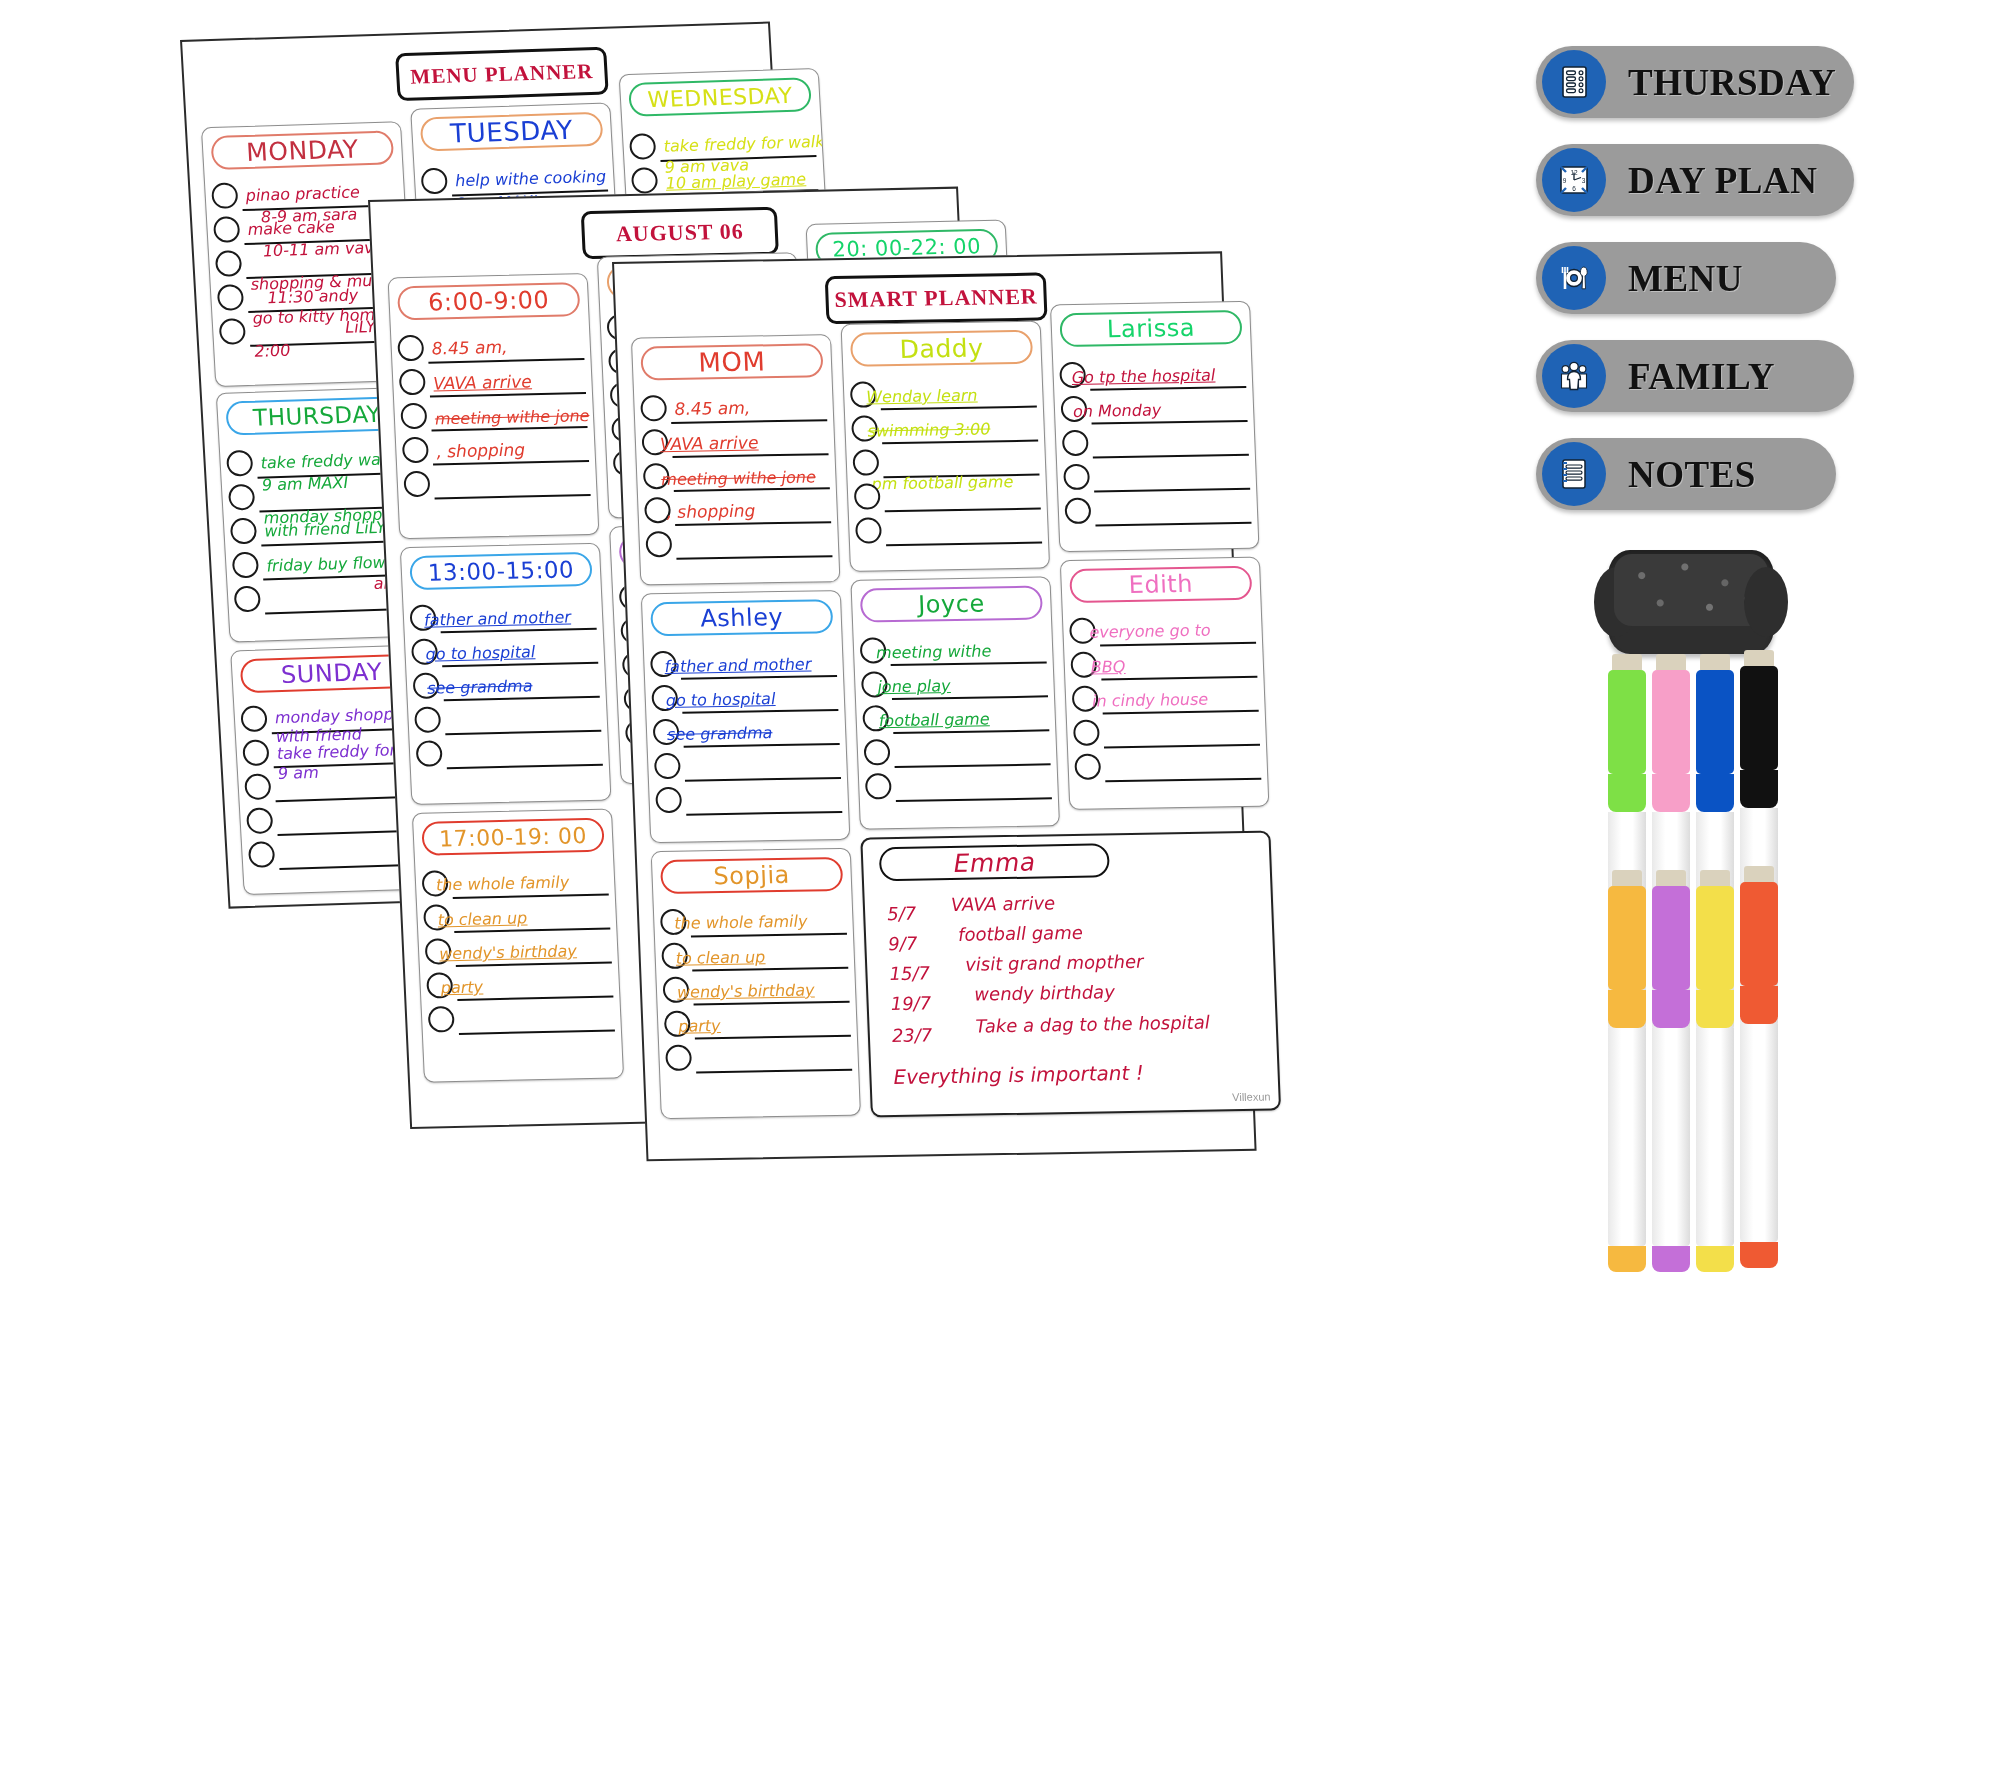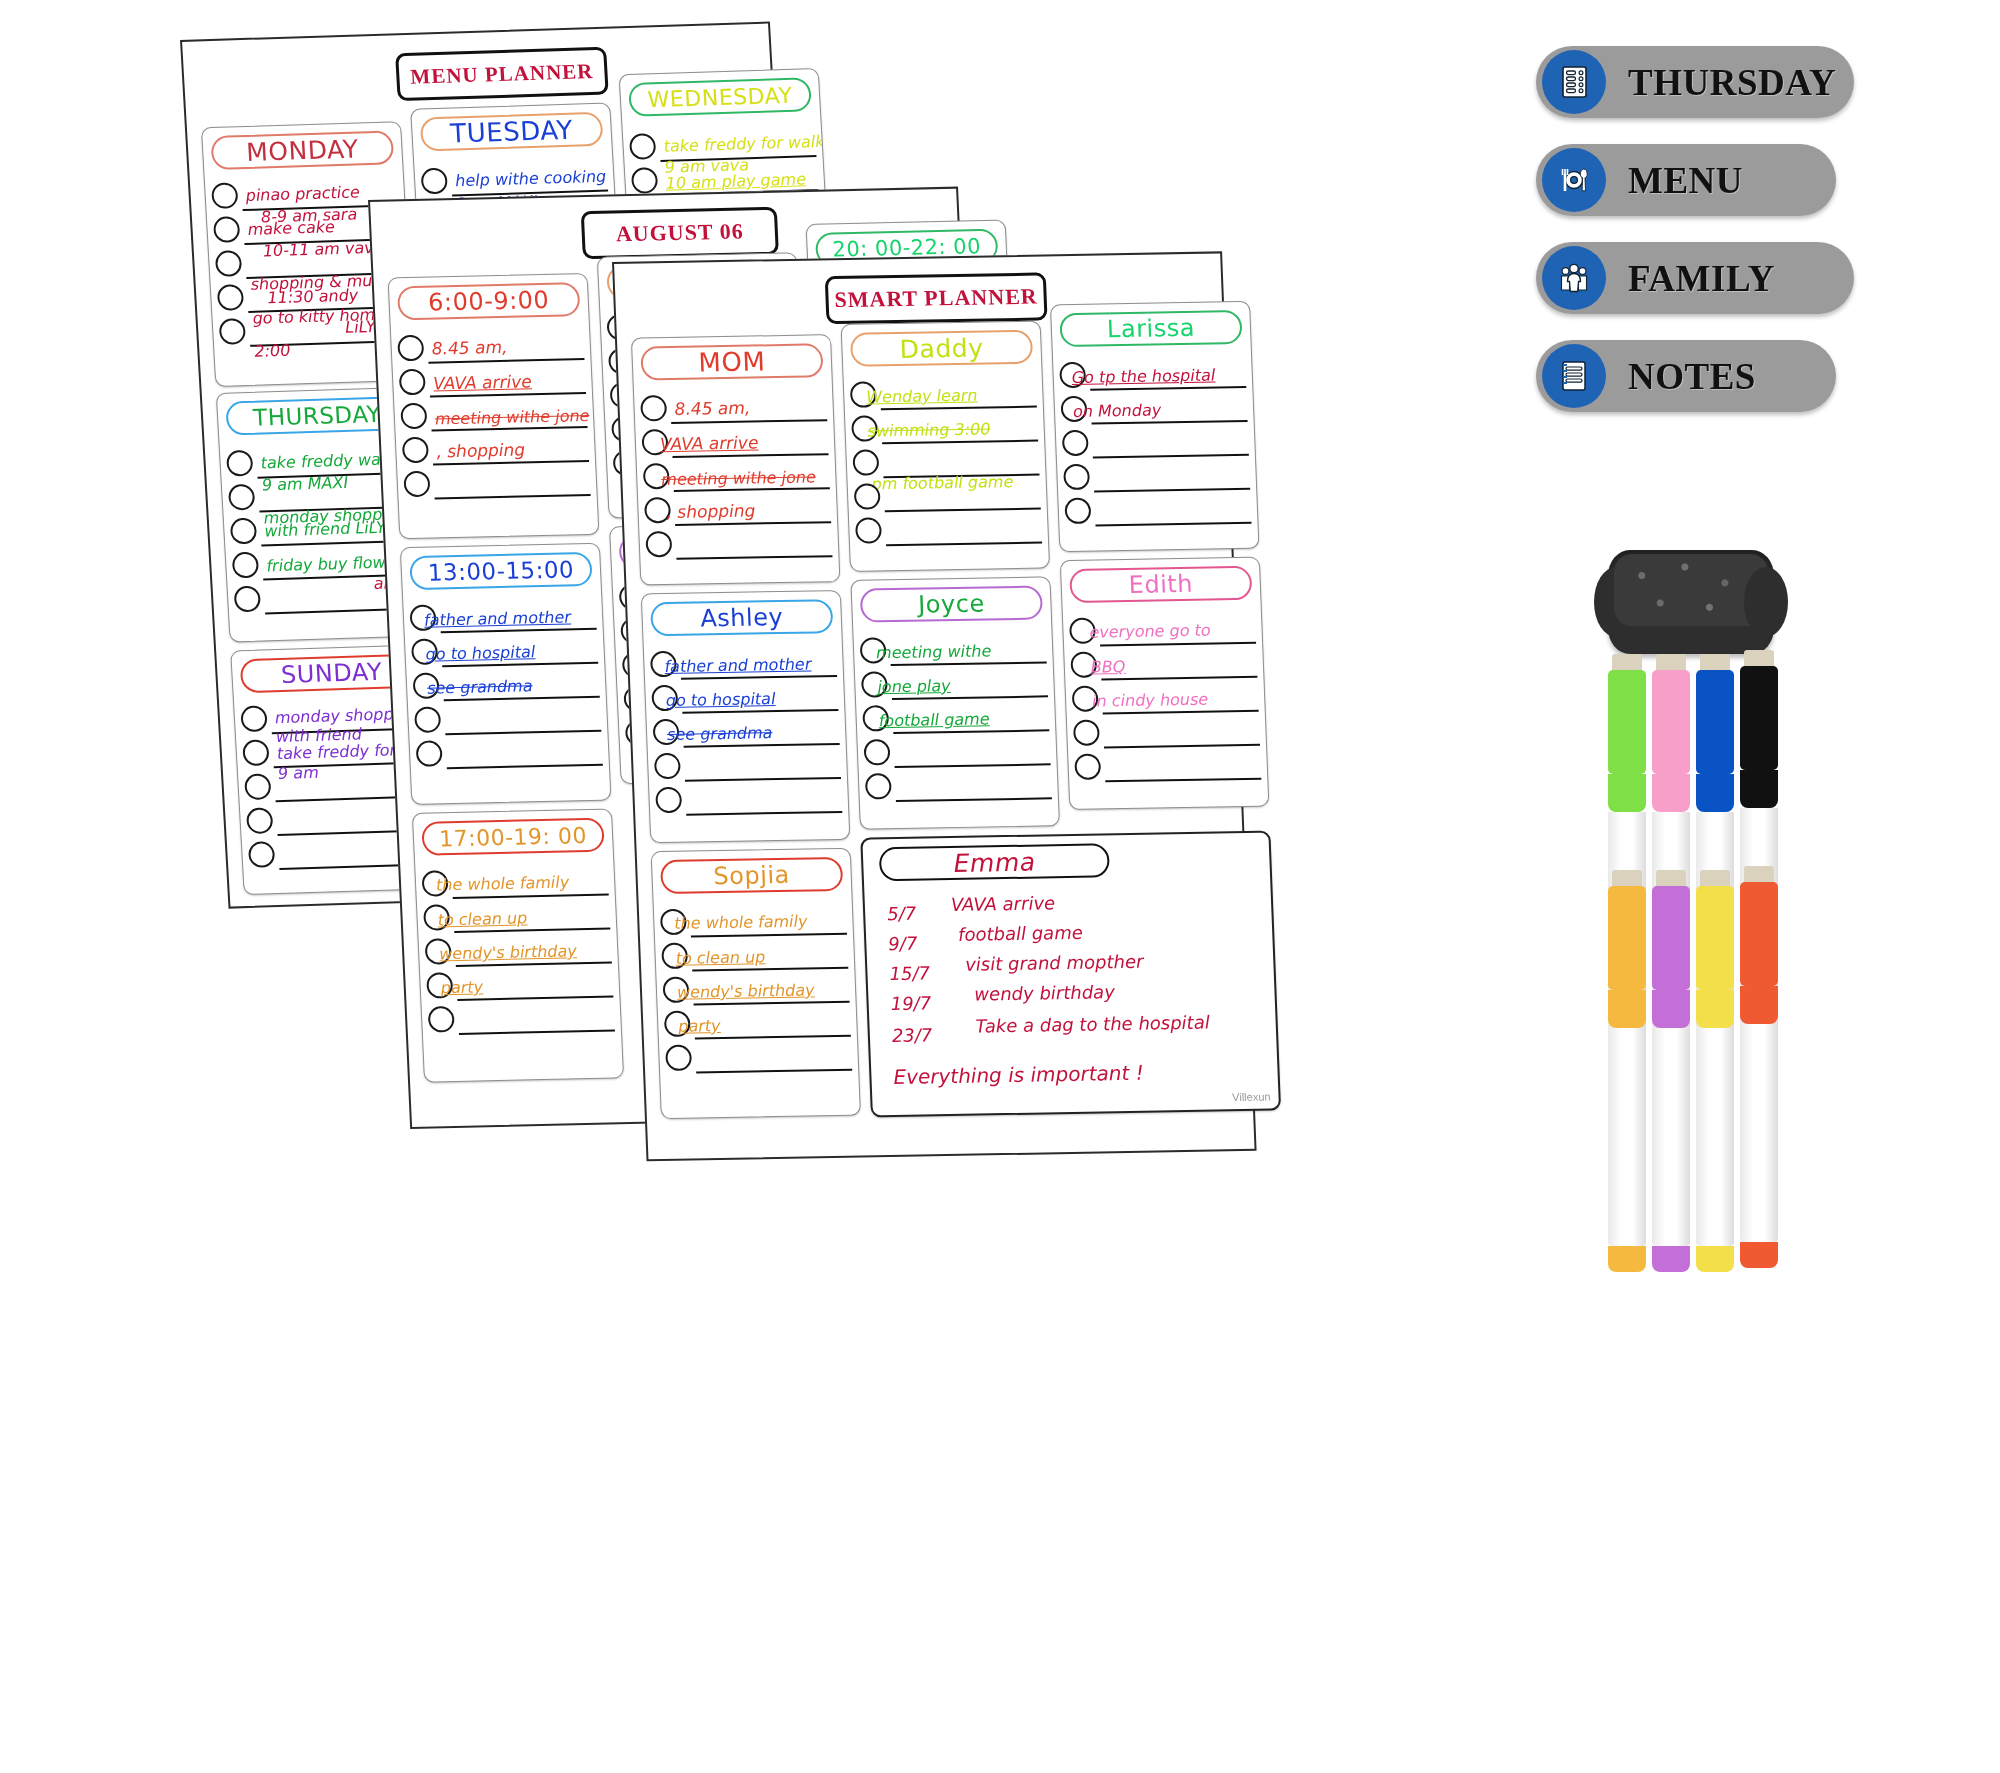--- a/index.html
+++ b/index.html
@@ -837,20 +837,34 @@
           <rect x="12.5" y="27" width="9" height="3.6" rx="1.8" fill="#fff" stroke="#123" stroke-width="1.3"></rect>
           <circle cx="27" cy="10.8" r="1.9" fill="#fff" stroke="#123" stroke-width="1.2"></circle>
           <circle cx="27" cy="16.8" r="1.9" fill="#fff" stroke="#123" stroke-width="1.2"></circle>
           <circle cx="27" cy="22.8" r="1.9" fill="#fff" stroke="#123" stroke-width="1.2"></circle>
           <circle cx="27" cy="28.8" r="1.9" fill="#fff" stroke="#123" stroke-width="1.2"></circle>
         </svg>
       </div>
       <div class="badge-txt">THURSDAY</div>
     </div>
 
+    <div class="badge" style="width:318px;">
+      <div class="badge-ico">
+        <svg width="40" height="40" viewBox="0 0 40 40">
+          <rect x="7" y="7" width="26" height="26" rx="2" fill="#fff" stroke="#123" stroke-width="1.6"></rect>
+          <path d="M7 7 l5 5 M33 7 l-5 5 M7 33 l5 -5 M33 33 l-5 -5" stroke="#1f63b5" stroke-width="2.4"></path>
+          <text x="20" y="14.5" font-size="6.5" text-anchor="middle" fill="#123" font-family="Liberation Sans, sans-serif">12</text>
+          <text x="29.5" y="22.5" font-size="6.5" text-anchor="middle" fill="#123" font-family="Liberation Sans, sans-serif">3</text>
+          <text x="20" y="31" font-size="6.5" text-anchor="middle" fill="#123" font-family="Liberation Sans, sans-serif">6</text>
+          <text x="10.5" y="22.5" font-size="6.5" text-anchor="middle" fill="#123" font-family="Liberation Sans, sans-serif">9</text>
+          <path d="M20 20 L20 12.5 M20 20 L27 17.5" stroke="#123" stroke-width="1.3" fill="none"></path>
+        </svg>
+      </div>
+      <div class="badge-txt">DAY PLAN</div>
+    </div>
 
     <div class="badge" style="width:300px;">
       <div class="badge-ico">
         <svg width="40" height="40" viewBox="0 0 40 40">
           <circle cx="20" cy="20" r="8.6" fill="#fff" stroke="#123" stroke-width="1.5"></circle>
           <circle cx="20" cy="20" r="3.4" fill="#1f63b5" stroke="#123" stroke-width="1.2"></circle>
           <path d="M8.5 9 v6 M11 9 v6 M13.5 9 v6" stroke="#fff" stroke-width="1.6"></path>
           <path d="M11 14 v17" stroke="#fff" stroke-width="2.6"></path>
           <path d="M29.8 9 c2.6 0 3.4 3 3.4 5.5 c0 2-1.2 3-2.2 3.3 l.5 13 h-3.4 l.5-13 c-1-.3-2.2-1.3-2.2-3.3 c0-2.5 .8-5.5 3.4-5.5z" fill="#fff" stroke="#123" stroke-width=".9"></path>
         </svg>

